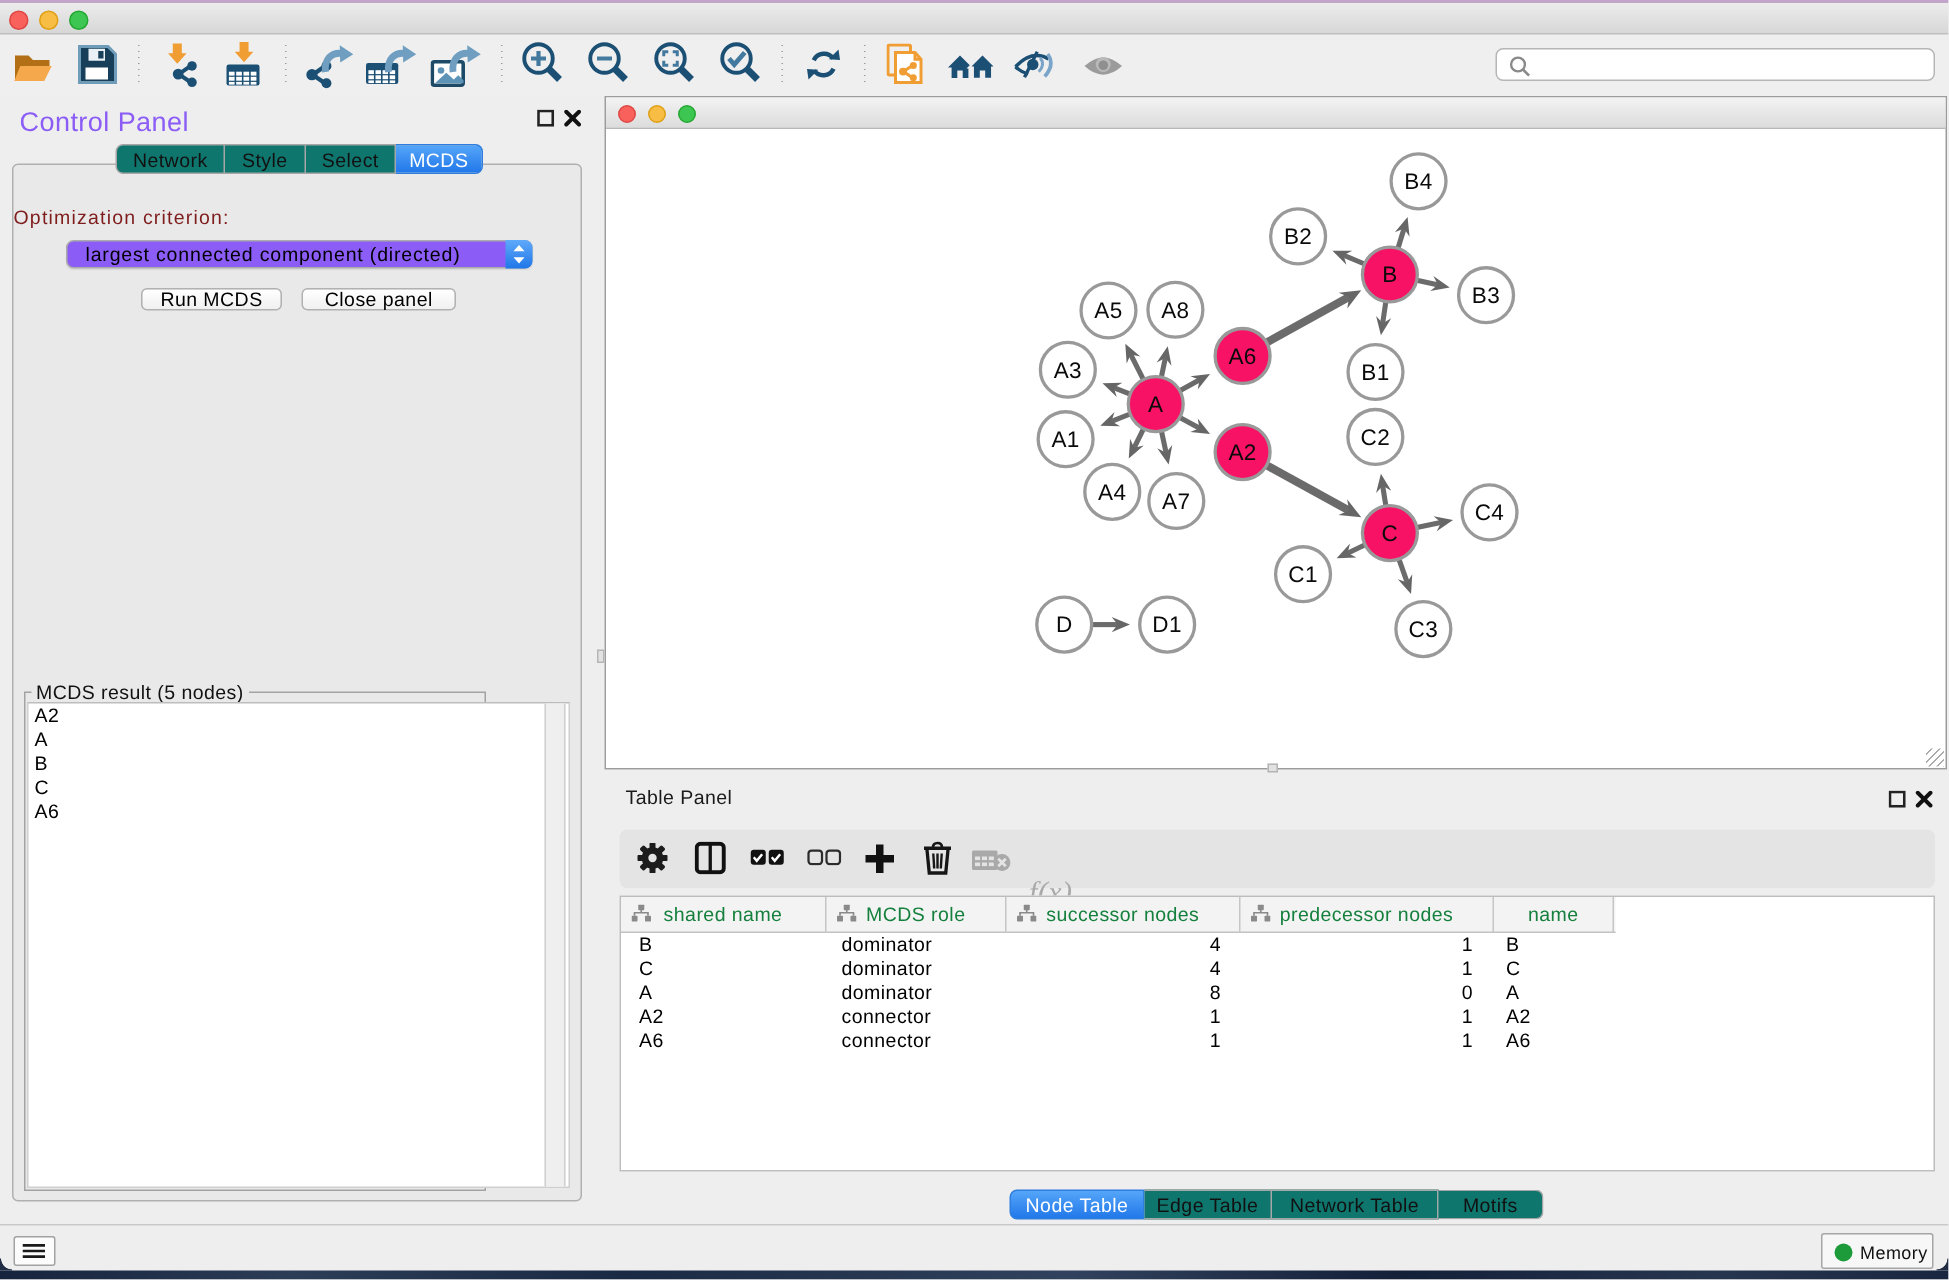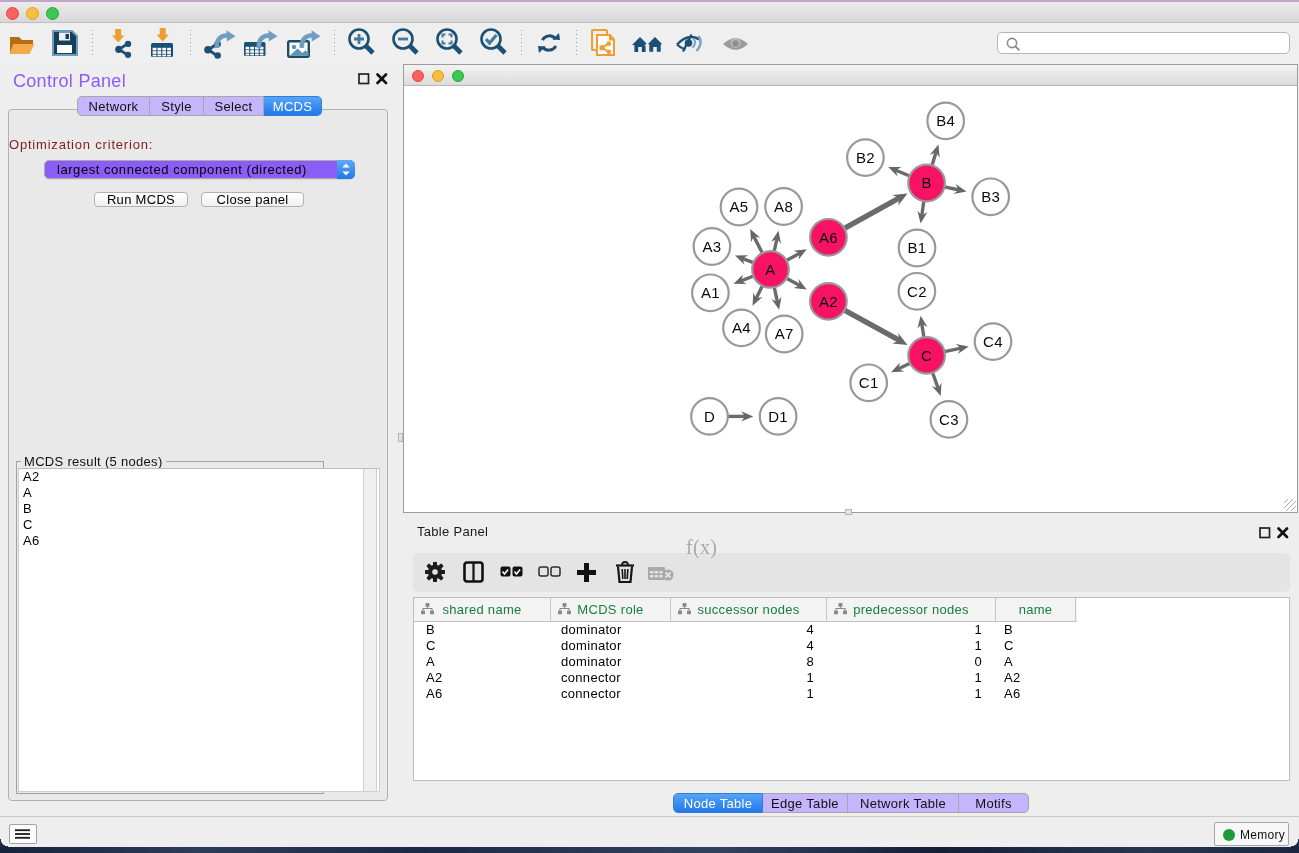--- a/index.html
+++ b/index.html
@@ -11,21 +11,21 @@
 #titlebar{left:0;top:1.5px;width:1299px;height:21.5px;background:linear-gradient(#ececec,#d7d7d7);border-bottom:1px solid #bfbfbf}
 #titlebar .tl{position:absolute;top:5.5px;width:13px;height:13px;border-radius:50%}
 #titletext{left:0;top:4px;width:1299px;text-align:center;font-size:13px;color:#474747}
 #toolbar{left:0;top:27px;width:1299px;height:36px;background:#efefef}
 .tsep{position:absolute;top:30px;height:28px;width:1px;background-image:linear-gradient(#9a9a9a 1px,transparent 1px);background-size:1px 4px}
 #search{left:997px;top:32px;width:293px;height:22px;background:#fff;border:1px solid #b6b6b6;border-radius:5px}
 
 #cpTitle{left:13px;top:71px;font-size:18px;color:#8b5cf6}
 #cpBox{left:8px;top:109px;width:380px;height:692px;background:#e9e9e9;border:1px solid #b0b0b0;border-radius:4px}
 .tabstrip{position:absolute;display:flex;height:20px}
-.tab{height:20px;line-height:19px;font-size:13px;color:#111;background:#c4b5fd;border:1px solid #a6a6a6;border-left:none;padding:0;text-align:center}
+.tab{height:20px;line-height:19px;font-size:13px;color:#111;background:#0f766e;border:1px solid #a6a6a6;border-left:none;padding:0;text-align:center}
 .tab.first{border-left:1px solid #a6a6a6;border-radius:5px 0 0 5px}
 .tab.last{border-radius:0 5px 5px 0}
 .tab.sel{background:linear-gradient(#55a5f9,#2178e9);border-color:#2f7ddc;color:#fff}
 #cpTabs{left:77px;top:96px}
 #optLabel{left:9px;top:137px;width:378px;text-align:left;font-size:13px;color:#7f1d1d;letter-spacing:0.8px}
 #combo{left:44px;top:159.5px;width:311px;height:19.5px;background:#8b5cf6;border:1px solid #ababab;border-radius:5px;box-shadow:0 1px 1px rgba(0,0,0,.08)}
 #comboText{left:12px;top:1.8px;font-size:13px;color:#000;position:absolute;white-space:nowrap;letter-spacing:0.55px}
 #comboCap{position:absolute;right:-1px;top:-1px;width:18px;height:19.5px;background:linear-gradient(#5fa9fa,#2077e8);border-radius:0 5px 5px 0}
 .btn{position:absolute;height:15px;background:linear-gradient(#ffffff,#f0f0f0);border:1px solid #b1b1b1;border-radius:4px;font-size:13px;color:#000;text-align:center;line-height:13.5px}
 #grp{left:16px;top:461px;width:308px;height:333px;border:1px solid #a3a3a3}
@@ -416,21 +416,21 @@
         <rect x="2" y="5" width="3.4" height="2.4"></rect>
         <rect x="6.6" y="5" width="3.4" height="2.4"></rect>
         <rect x="11.2" y="5" width="3.4" height="2.4"></rect>
 <rect x="2" y="9" width="3.4" height="2.4"></rect>
         <rect x="6.6" y="9" width="3.4" height="2.4"></rect>
         <rect x="11.2" y="9" width="3.4" height="2.4"></rect>
       </g>
 <circle cx="20" cy="9" r="5.6" fill="#a9a9a9"></circle>
 <path d="M17.5 6.5 l5 5 M22.5 6.5 l-5 5" stroke="#e4e4e4" stroke-width="1.8"></path>
     </svg>
-<div class="abs" style="left:686px;top:536px;font-family:'Liberation Serif',serif;font-size:20px;color:#a9a9a9">f(x)</div>
+<div class="abs" style="left:686px;top:584px;font-family:'Liberation Serif',serif;font-style:italic;font-size:20px;color:#a9a9a9">f(x)</div>
 <div id="tbl" class="abs">
       <div id="tblHead">
         <div class="hcell" style="left:0px;width:137px">shared name</div>
         <div class="hcell" style="left:137px;width:120px">MCDS role</div>
         <div class="hcell" style="left:257px;width:156px">successor nodes</div>
         <div class="hcell" style="left:413px;width:169px">predecessor nodes</div>
         <div class="hcell" style="left:582px;width:80px">name</div>
       </div>
       <div class="trow" style="left:0;top:24px;width:100%">
         <span class="tc" style="left:12px">B</span>

